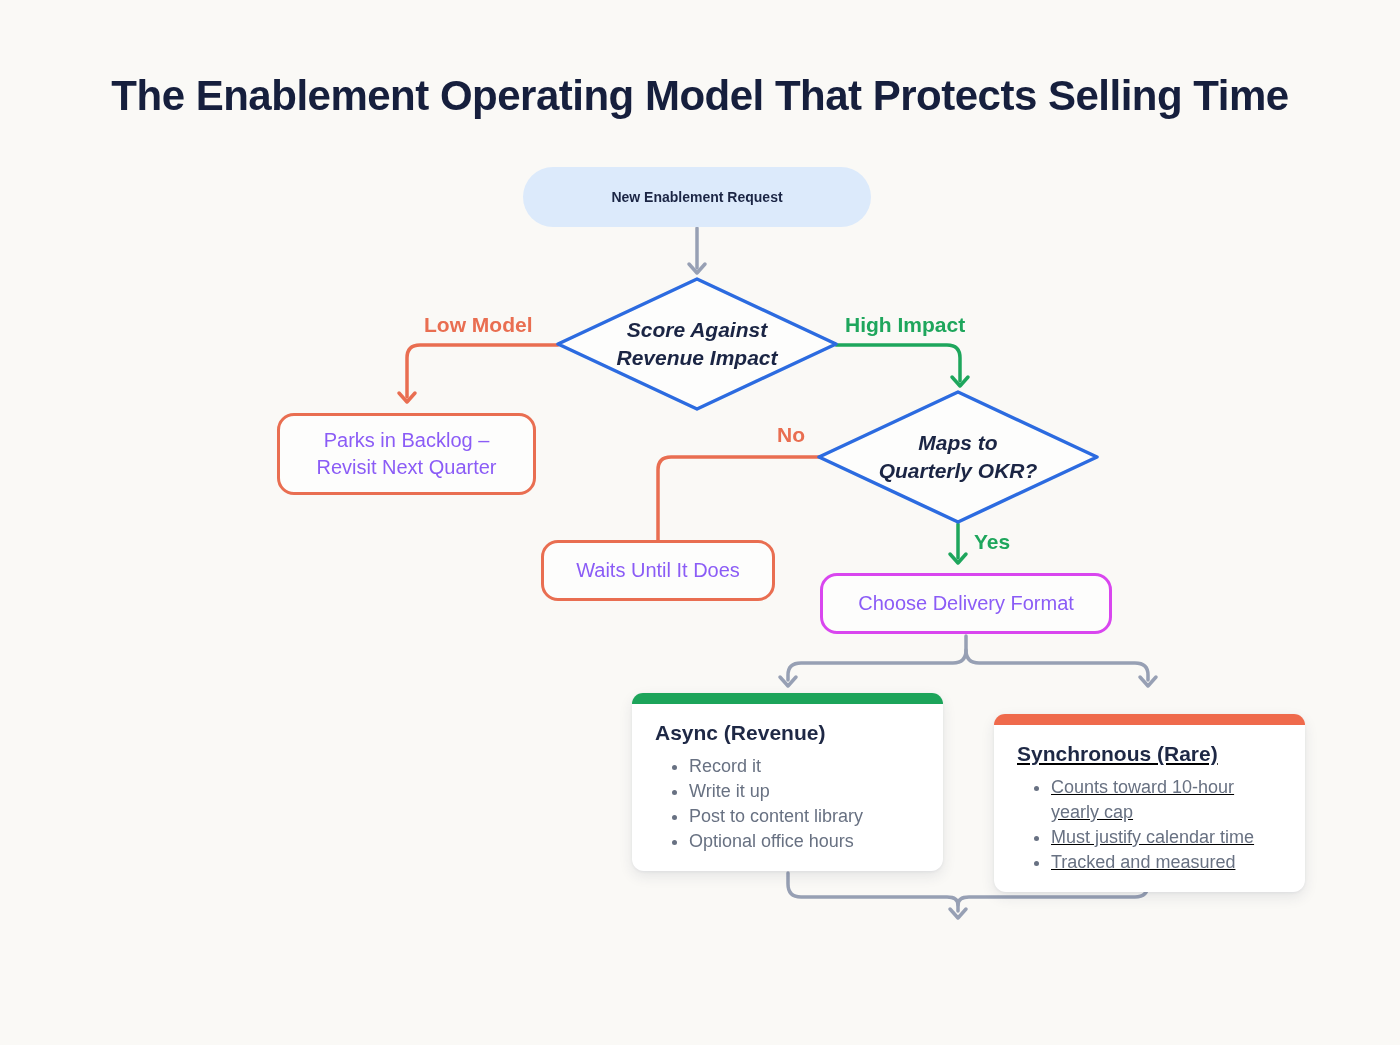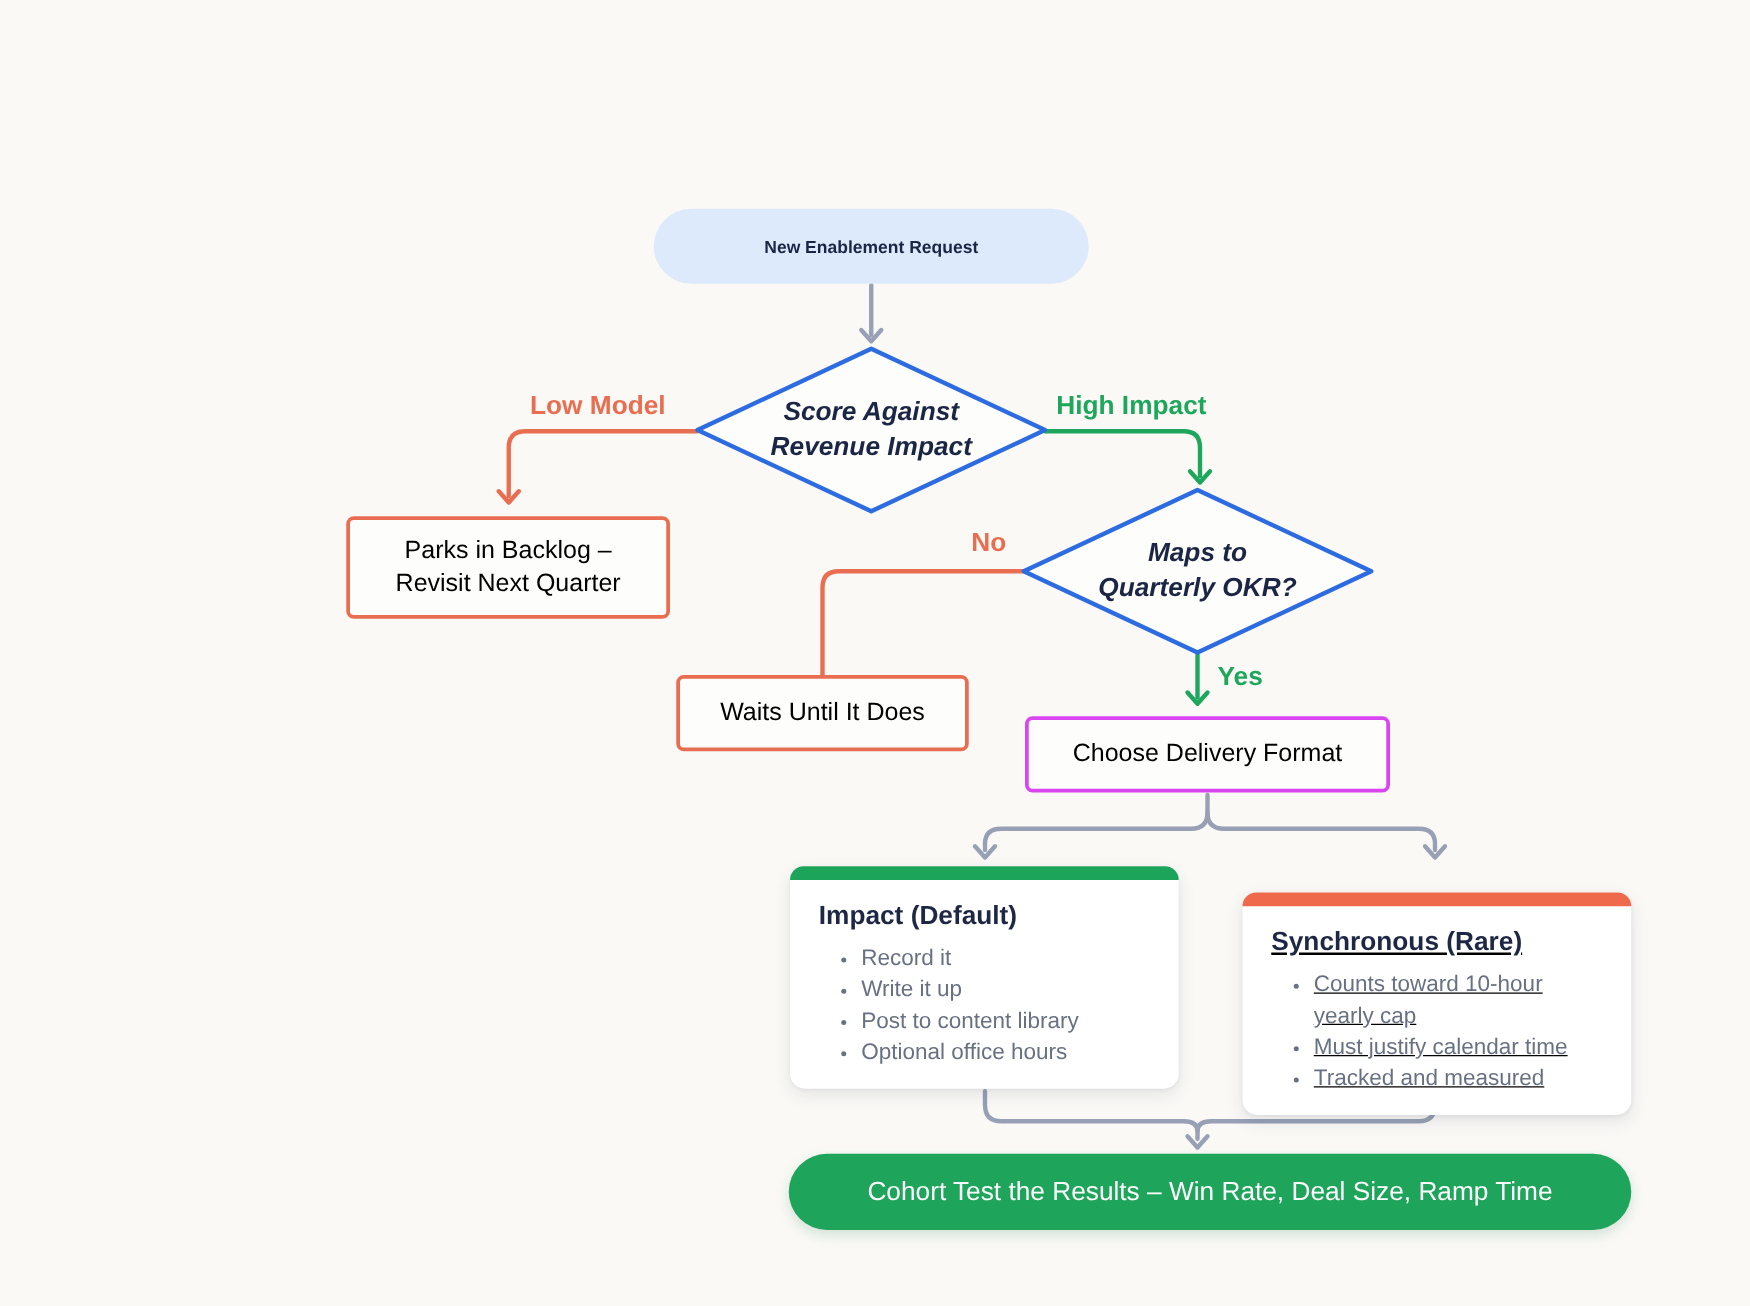--- a/index.html
+++ b/index.html
@@ -68,22 +68,22 @@
   .branch-label { position: absolute; font-size: 21px; font-weight: 700; }
   .label-orange { color: #e96e51; }
   .label-green  { color: #1ea65c; }
   .low-label  { left: 424px; top: 313px; }
   .high-label { left: 845px; top: 313px; }
   .no-label   { left: 777px; top: 423px; }
   .yes-label  { left: 974px; top: 530px; }
 
   .outline-box {
     background: #fdfdfc;
-    border-radius: 6px;
-    font-size: 20px; color: #000000;
+    border-radius: 17px;
+    font-size: 20px; color: #8b5cf6;
     line-height: 27px; white-space: pre-line;
   }
   .orange-border { border: 3px solid #e96e51; }
   .blue-border   { border: 3px solid #d946ef; }
   .backlog-box { left: 277px; top: 413px; width: 259px; height: 82px; }
   .waits-box   { left: 541px; top: 540px; width: 234px; height: 61px; }
   .choose-box  { left: 820px; top: 573px; width: 292px; height: 61px; }
 
   .card {
     position: absolute;
@@ -115,20 +115,21 @@
     border-radius: 31px;
     font-size: 21px; font-weight: 500; color: #fbfcfb;
     box-shadow: 0 4px 10px rgba(30, 120, 70, 0.18);
   }
 </style>
 </head>
 <body>
 
 <div class="stage">
 
+  <h1 class="page-title">The Enablement Operating Model That Protects Selling Time</h1>
 
   <svg class="connectors" viewBox="0 0 1400 1045">
 
     <g>
       <path class="line gray" d="M697,228 V268"></path>
       <path class="line gray" d="M689,264 L697,273 L705,264"></path>
     </g>
 
     <g>
       <path class="line orange" d="M558,345 H420 Q407,345 407,358 V397"></path>
@@ -182,21 +183,21 @@
   <div class="branch-label label-green yes-label">Yes</div>
 
   <div class="node outline-box orange-border backlog-box">Parks in Backlog –
 Revisit Next Quarter</div>
   <div class="node outline-box orange-border waits-box">Waits Until It Does</div>
   <div class="node outline-box blue-border choose-box">Choose Delivery Format</div>
 
   <div class="card card-async">
     <div class="card-bar bar-green"></div>
     <div class="card-body">
-      <div class="card-title">Impact (Default)</div>
+      <div class="card-title">Async (Revenue)</div>
       <ul class="card-bullets">
         <li>Record it</li>
         <li>Write it up</li>
         <li>Post to content library</li>
         <li>Optional office hours</li>
       </ul>
     </div>
   </div>
 
   <div class="card card-sync">
@@ -204,17 +205,14 @@
     <div class="card-body">
       <div class="card-title">Synchronous (Rare)</div>
       <ul class="card-bullets">
         <li>Counts toward 10-hour yearly cap</li>
         <li>Must justify calendar time</li>
         <li>Tracked and measured</li>
       </ul>
     </div>
   </div>
 
-  <div class="node result-pill">
-    <span>Cohort Test the Results – Win Rate, Deal Size, Ramp Time</span>
-  </div>
 
 </div>
 
 </body></html>

